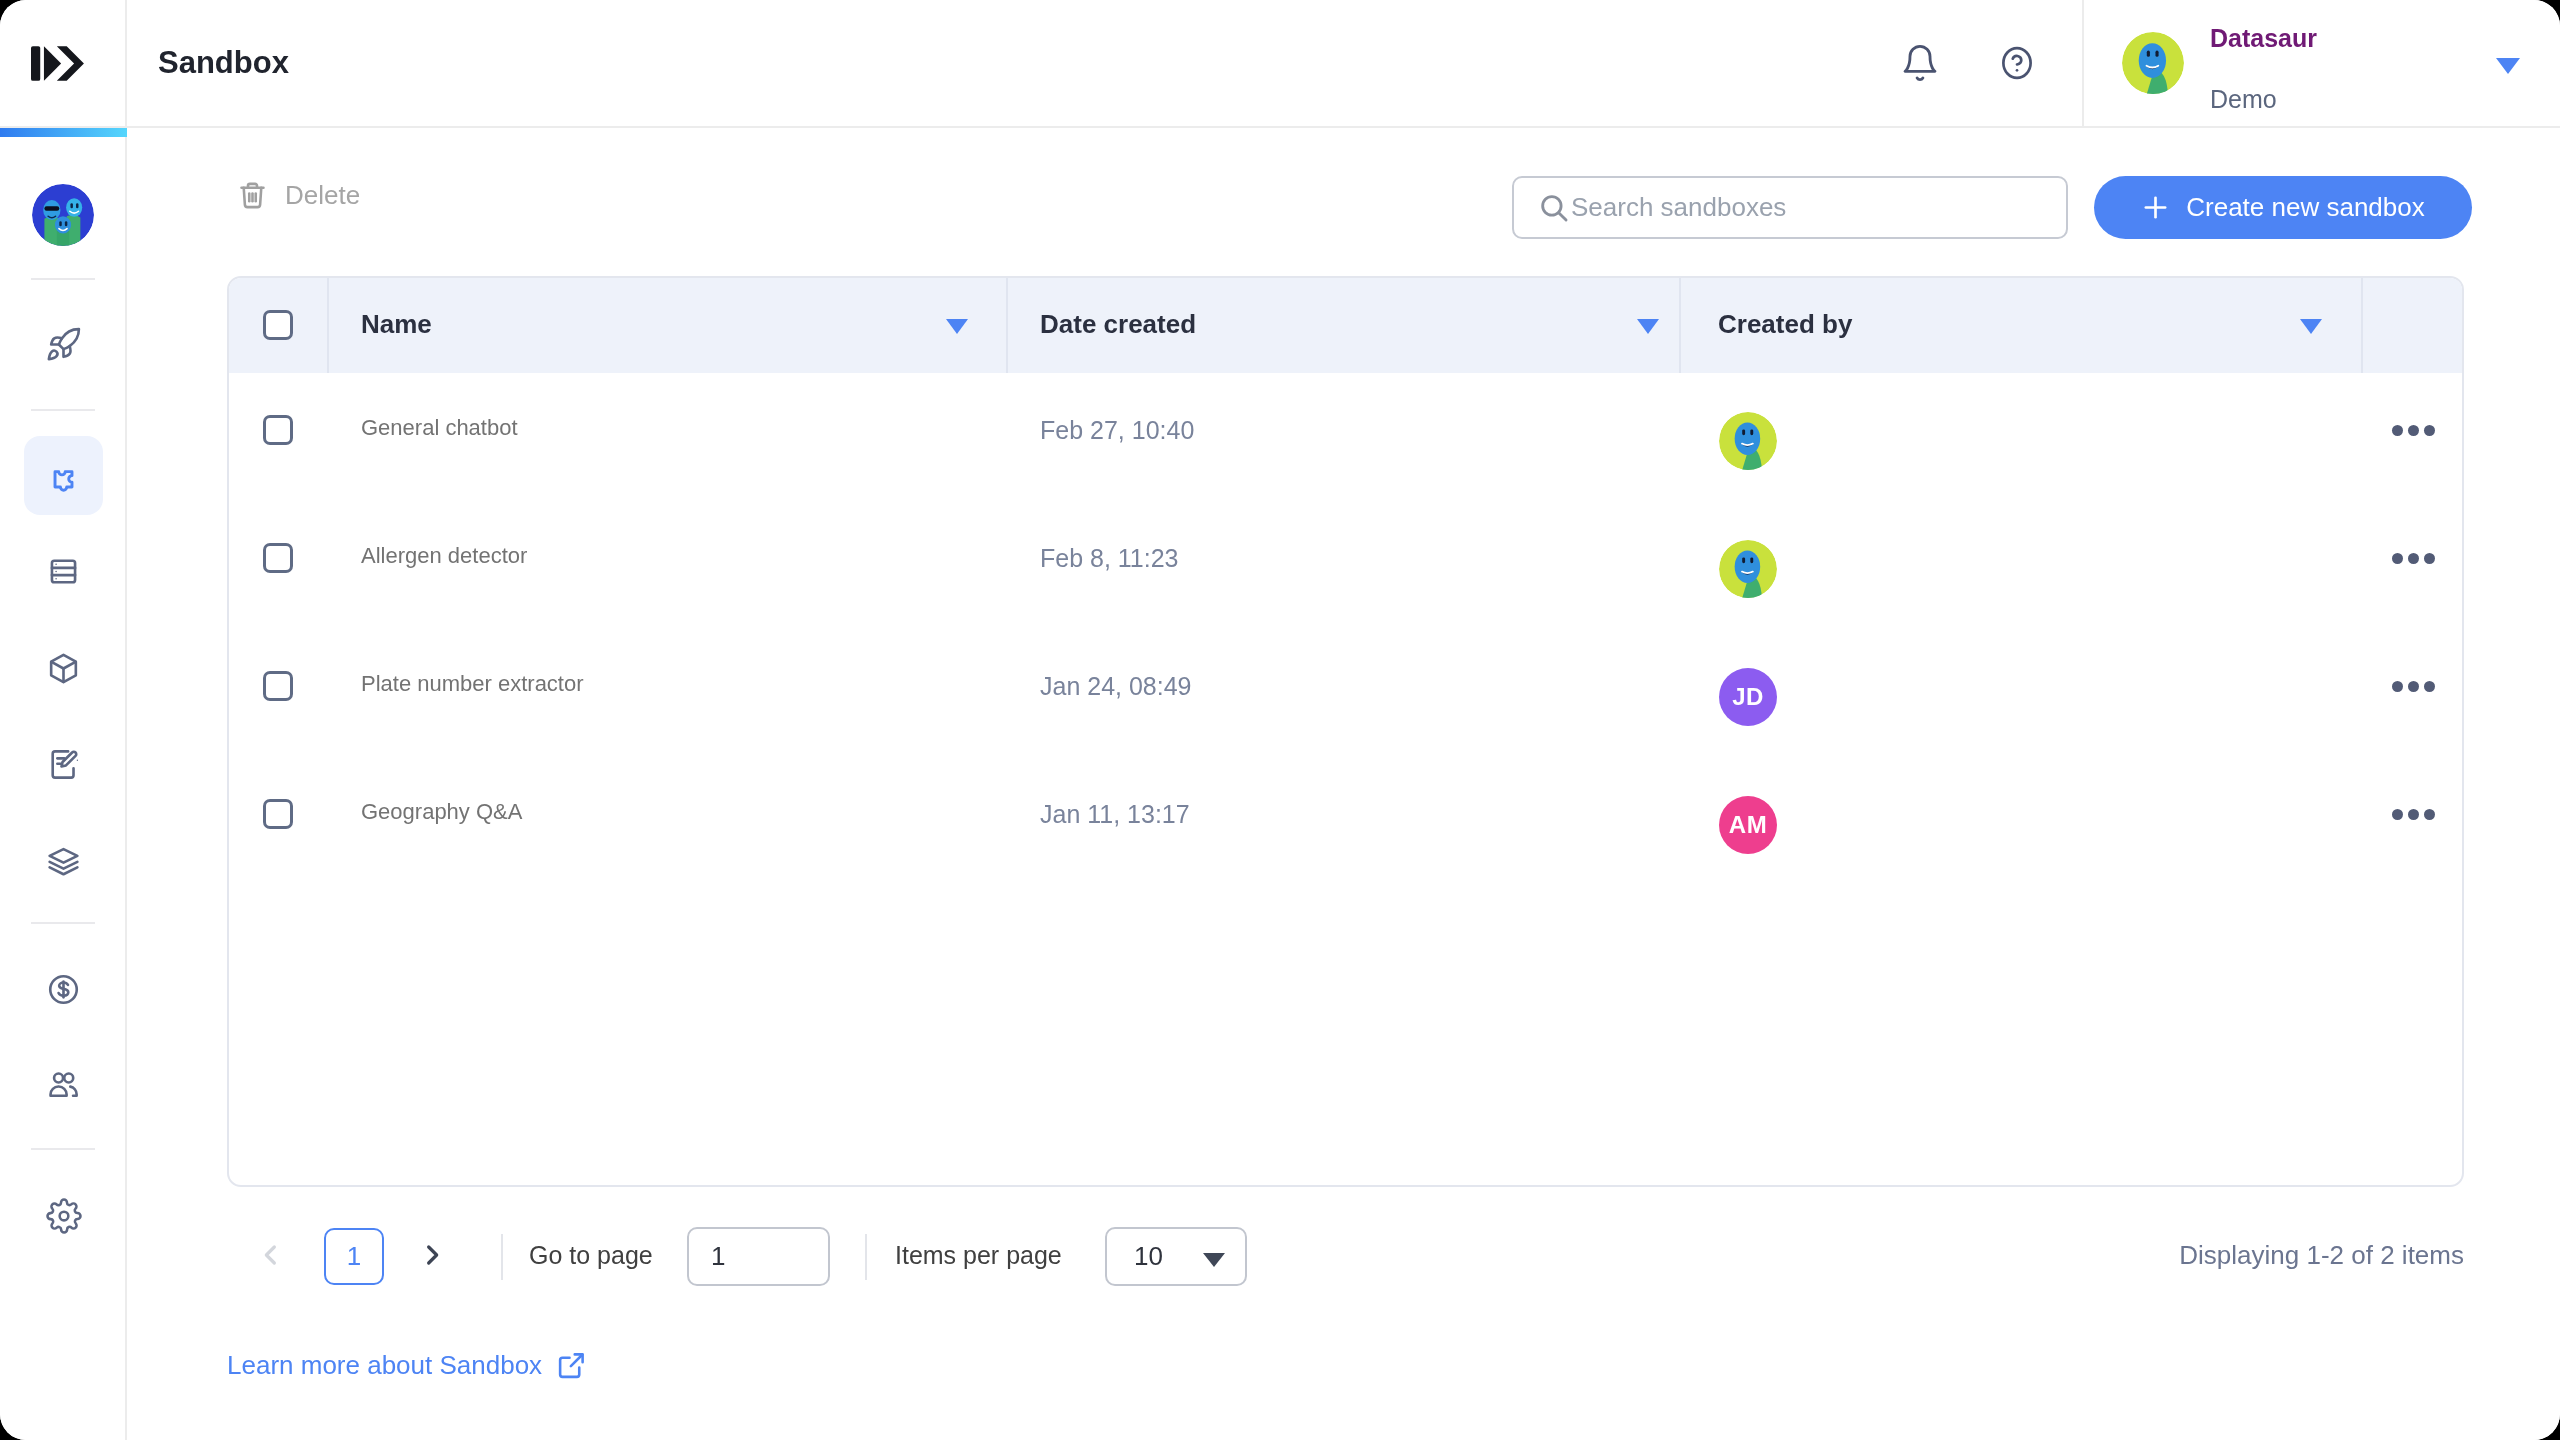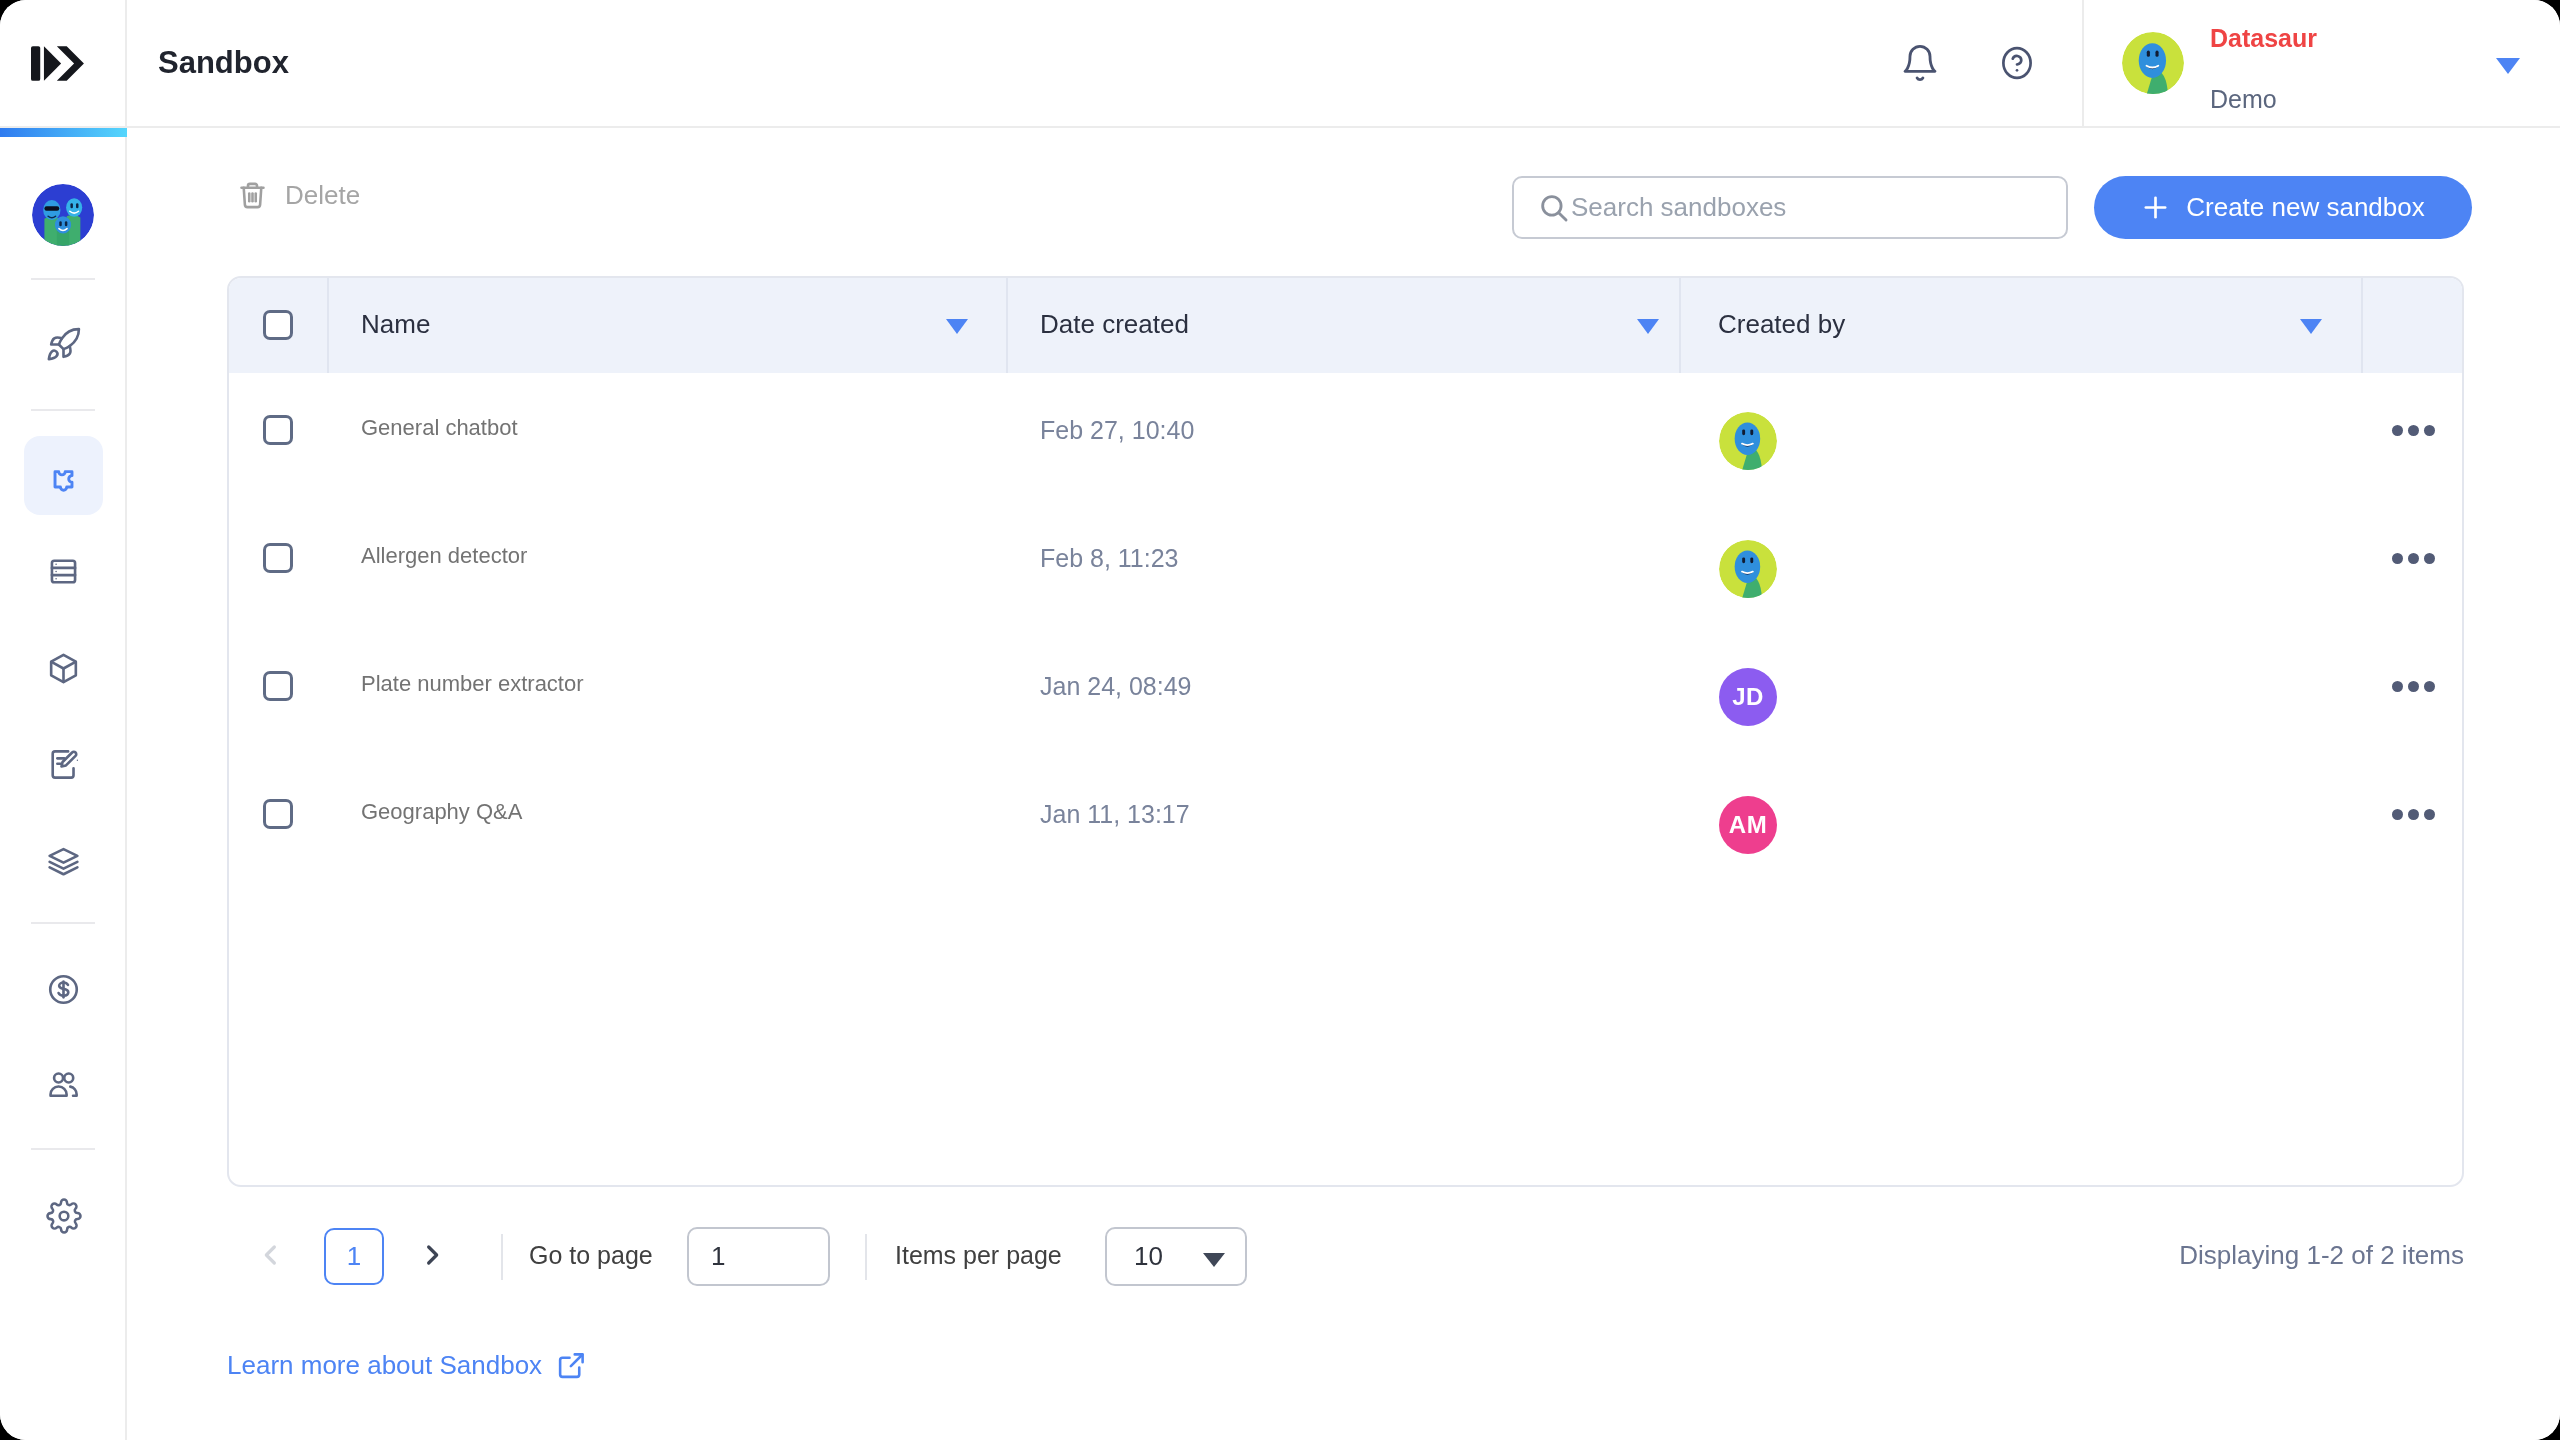--- a/index.html
+++ b/index.html
@@ -10,21 +10,21 @@
   
   .topbar { position:absolute; left:0; top:0; width:2560px; height:128px; background:#fff; border-bottom:2px solid #ececec; z-index:5; }
   .logo-area { position:absolute; left:0; top:0; width:127px; height:126px; border-right:2px solid #ececec; display:flex; align-items:center; justify-content:center; }
   .page-title { position:absolute; left:158px; top:0; height:126px; line-height:126px; font-size:31px; font-weight:700; color:#20242e; }
   .iconbtn { position:absolute; background:none; border:none; cursor:pointer; }
   .bell-btn { left:1900px; top:43px; }
   .help-btn { left:1998px; top:44px; }
   .topbar-divider { position:absolute; left:2082px; top:0; width:2px; height:126px; background:#ececec; }
   .account { position:absolute; left:2100px; top:0; width:460px; height:126px; cursor:pointer; }
   .account-avatar { position:absolute; left:22px; top:32px; width:62px; height:62px; border-radius:50%; overflow:hidden; }
-  .account-org { position:absolute; left:110px; top:24px; font-size:25px; font-weight:700; color:#ef4444; }
+  .account-org { position:absolute; left:110px; top:24px; font-size:25px; font-weight:700; color:#701a75; }
   .account-ws { position:absolute; left:110px; top:72px; font-size:25px; color:#5b667e;margin-top:13px; }
   .caret-down { position:absolute; left:2496px; top:58px; width:0; height:0; border-left:12px solid transparent; border-right:12px solid transparent; border-top:16px solid #4d84f4; }
 
   
   .sidebar { position:absolute; left:0; top:128px; width:127px; height:1312px; background:#fff; border-right:2px solid #ececec; z-index:4; }
   .accent-bar { position:absolute; left:0; top:0; width:127px; height:9px; background:linear-gradient(90deg,#2f7bf0 0%,#55d6fc 100%); }
   .side-avatar { position:absolute; left:32px; top:56px; width:62px; height:62px; border-radius:50%; overflow:hidden; cursor:pointer; }
   .side-divider { position:absolute; left:31px; width:64px; height:2px; background:#e9e9ec; }
   .sd1{top:150px} .sd2{top:281px} .sd3{top:794px} .sd4{top:1020px}
   .side-item { position:absolute; left:24px; width:79px; height:79px; border-radius:16px; display:flex; align-items:center; justify-content:center; cursor:pointer; background:transparent; border:none; }
@@ -45,21 +45,21 @@
   .search-input { border:none; outline:none; background:transparent; font-size:26px; color:#30343f; width:440px; font-family:inherit; }
   .search-input::placeholder { color:#9aa2ae; }
 
   .create-btn { position:absolute; left:1967px; top:48px; width:378px; height:63px; background:#4d84f4; border:none; border-radius:32px; color:#fff; font-size:26px; font-family:inherit; display:flex; align-items:center; justify-content:center; gap:16px; cursor:pointer; }
 
   
   .table { position:absolute; left:100px; top:148px; width:2237px; height:911px; border:2px solid #e3e6ee; border-radius:14px; background:#fff; overflow:hidden; }
   .thead { position:absolute; left:0; top:0; width:100%; height:95px; background:#eef2fa; }
   .col-divider { position:absolute; top:0; width:2px; height:95px; background:#e0e5f0; }
   .cd1{left:98px} .cd2{left:777px} .cd3{left:1450px} .cd4{left:2132px}
-  .th-label { position:absolute; top:31px; font-size:26px; font-weight:400; color:#2b3040; }
+  .th-label { position:absolute; top:31px; font-size:26px; font-weight:700; color:#2b3040; }
   .th-name{left:132px} .th-date{left:811px} .th-created{left:1489px}
   .sort-tri { position:absolute; top:41px; width:0; height:0; border-left:11px solid transparent; border-right:11px solid transparent; border-top:15px solid #4d84f4; cursor:pointer; }
   .st-name{left:717px} .st-date{left:1408px} .st-created{left:2071px}
 
   .checkbox { position:absolute; width:30px; height:30px; border:3px solid #5f6b85; border-radius:7px; background:#fff; cursor:pointer; }
   .h-check { left:34px; top:32px; }
 
   .row { position:absolute; left:0; width:100%; height:128px; }
   .r0{top:95px} .r1{top:223px} .r2{top:351px} .r3{top:479px}
   .row .checkbox { left:34px; top:42px; }

